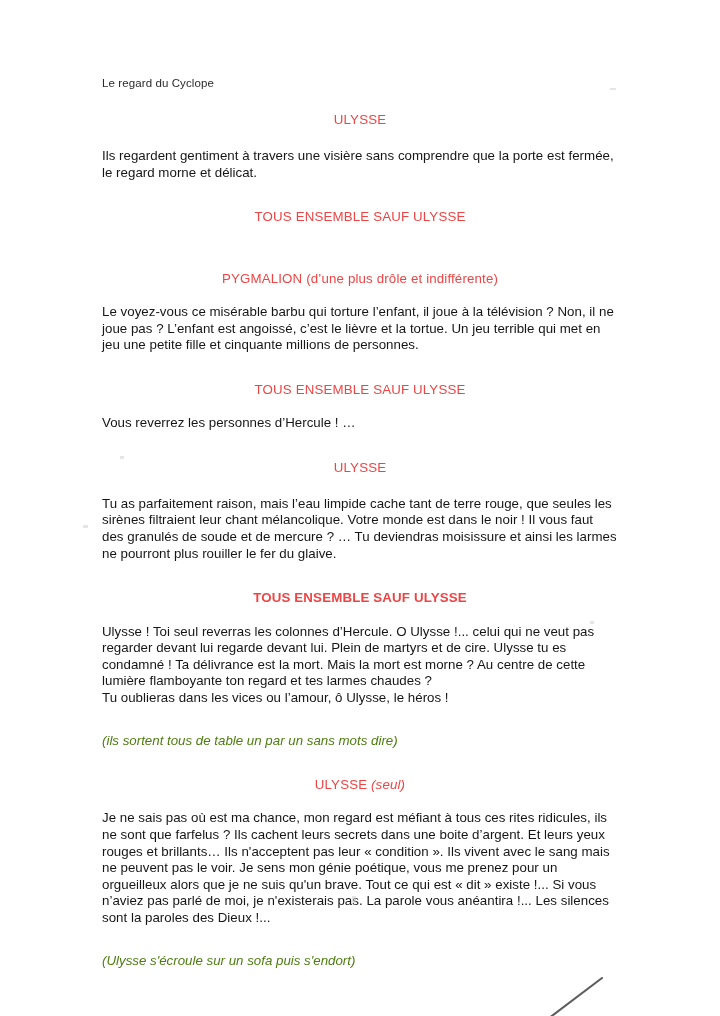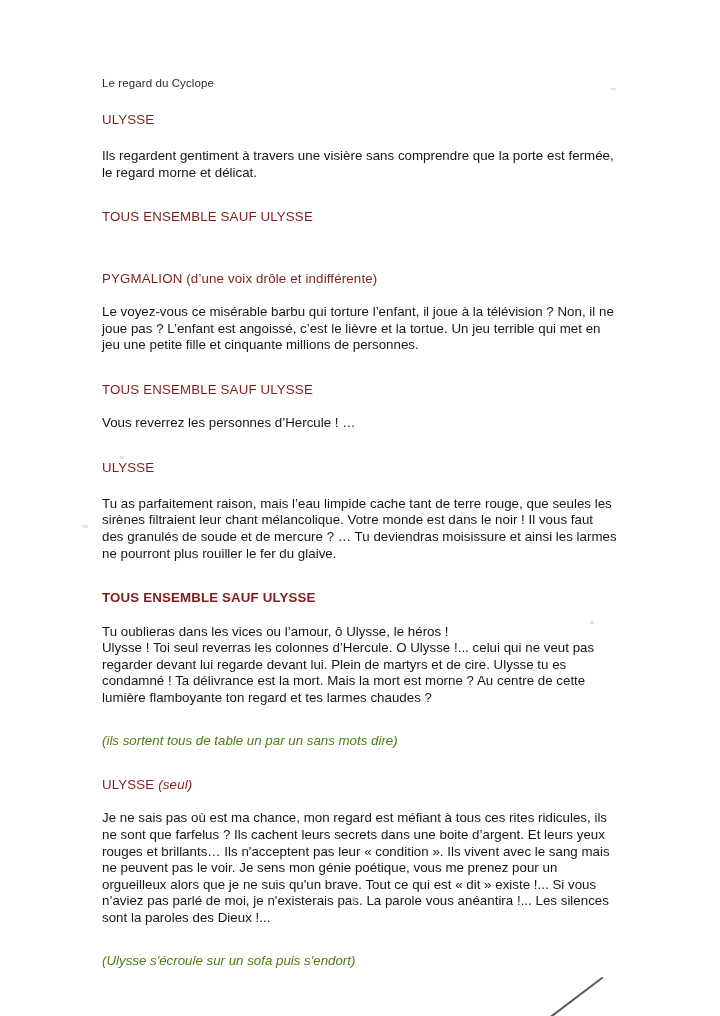--- a/index.html
+++ b/index.html
@@ -41,26 +41,26 @@
     color: #222;
   }
   
   .content {
     position: absolute;
     top: 74px;
     left: 102px;
     width: 516px;
   }
   .speaker {
-    text-align: left;
+    text-align: center;
     font-size: 13.3px;
     margin: 0;
     padding: 0;
     line-height: 1.45;
-    color: #7f1d1d;
+    color: #ef4444;
     letter-spacing: 0.15px;
   }
   .speaker.bold {
     font-weight: bold;
   }
   .speaker .paren {
     font-weight: normal;
   }
   .speaker .paren-italic {
     font-style: italic;
@@ -123,21 +123,21 @@
 
     <div class="gap-xl"></div>
 
     <p class="speaker">TOUS ENSEMBLE SAUF ULYSSE</p>
 
     <div class="gap-md"></div>
 
 
     <div class="gap-xl"></div>
 
-    <p class="speaker"><span>PYGMALION</span><span class="paren"> (d’une voix drôle et indifférente)</span></p>
+    <p class="speaker"><span>PYGMALION</span><span class="paren"> (d’une plus drôle et indifférente)</span></p>
 
     <div class="gap-md"></div>
 
     <p class="speech">Le voyez-vous ce misérable barbu qui torture l’enfant, il joue à la télévision ? Non, il ne joue pas ? L’enfant est angoissé, c’est le lièvre et la tortue. Un jeu terrible qui met en jeu une petite fille et cinquante millions de personnes.</p>
 
     <div class="gap-xl"></div>
 
     <p class="speaker">TOUS ENSEMBLE SAUF ULYSSE</p>
 
     <div class="gap-md"></div>
@@ -151,22 +151,22 @@
     <div class="gap-lg"></div>
 
     <p class="speech">Tu as parfaitement raison, mais l’eau limpide cache tant de terre rouge, que seules les sirènes filtraient leur chant mélancolique. Votre monde est dans le noir ! Il vous faut des granulés de soude et de mercure ? … Tu deviendras moisissure et ainsi les larmes ne pourront plus rouiller le fer du glaive.</p>
 
     <div class="gap-xl"></div>
 
     <p class="speaker bold">TOUS ENSEMBLE SAUF ULYSSE</p>
 
     <div class="gap-md"></div>
 
+    <p class="speech">Ulysse ! Toi seul reverras les colonnes d’Hercule. O Ulysse !... celui qui ne veut pas regarder devant lui regarde devant lui. Plein de martyrs et de cire. Ulysse tu es condamné ! Ta délivrance est la mort. Mais la mort est morne ? Au centre de cette lumière flamboyante ton regard et tes larmes chaudes ?</p>
     <p class="speech">Tu oublieras dans les vices ou l’amour, ô Ulysse, le héros !</p>
-    <p class="speech">Ulysse ! Toi seul reverras les colonnes d’Hercule. O Ulysse !... celui qui ne veut pas regarder devant lui regarde devant lui. Plein de martyrs et de cire. Ulysse tu es condamné ! Ta délivrance est la mort. Mais la mort est morne ? Au centre de cette lumière flamboyante ton regard et tes larmes chaudes ?</p>
 
     <div class="gap-xl"></div>
 
     <p class="stage">(ils sortent tous de table un par un sans mots dire)</p>
 
     <div class="gap-xl"></div>
 
     <p class="speaker"><span>ULYSSE</span><span class="paren-italic"> (seul)</span></p>
 
     <div class="gap-md"></div>

